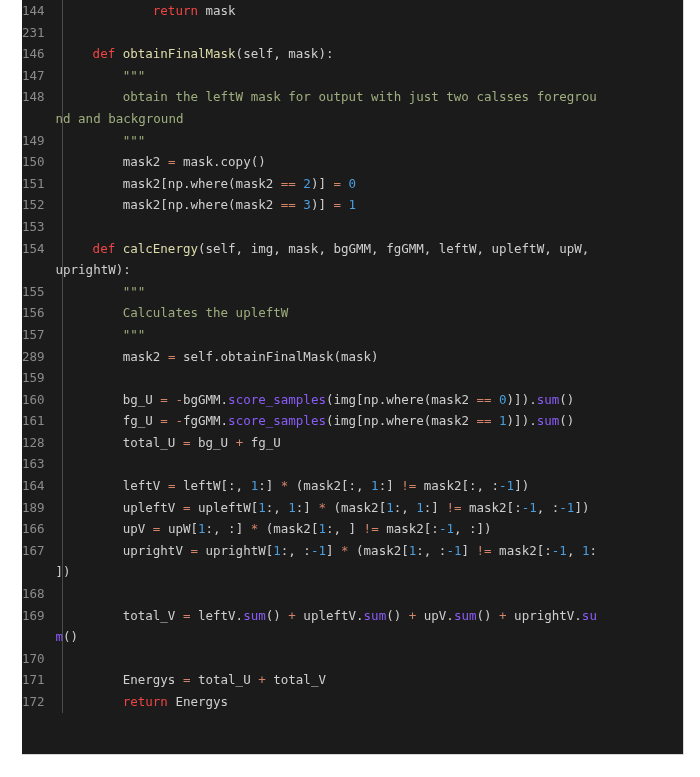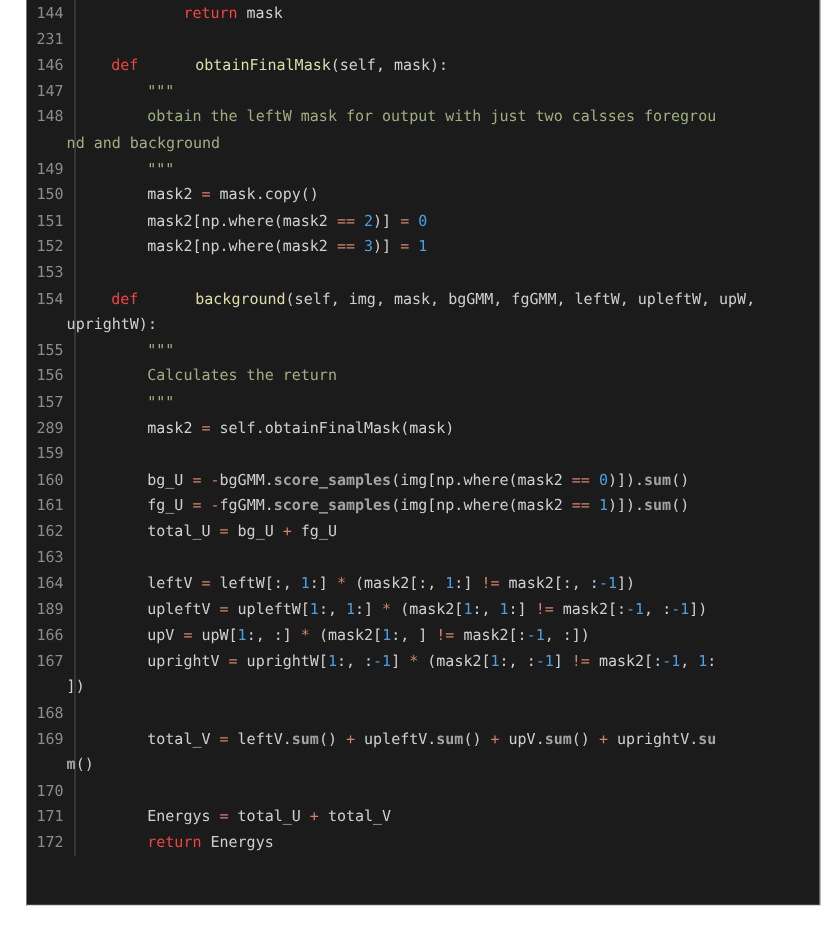--- a/index.html
+++ b/index.html
@@ -44,21 +44,21 @@
 
   .code-table td {
     vertical-align: top;
     padding: 0;
   }
 
   
   .gutter-cell {
     width: 40px;
     border-right: 1px solid #4a4a4a;
-    text-align: center;
+    text-align: left;
     padding-right: 7px;
     box-sizing: border-box;
     margin-top: 12px;
   }
 
   .lineno {
     display: block;
     color: #8b8b8b;
     font-size: 12.5px;
     line-height: 21.6px;
@@ -86,25 +86,25 @@
   }
   .code-line.cont {
     margin-left: -7px;
   }
   .code-line.empty::after {
     content: " ";
   }
 
   
   .tok-kw   { color: #ef4444; }   
-  .tok-fn   { color: #dcdcaa; margin-left: 40px; }   
+  .tok-fn   { color: #dcdcaa; }   
   .tok-str  { color: #9fae7e; }   
   .tok-num  { color: #4a9fe0; }   
   .tok-op   { color: #d2836a; }   
-  .tok-meth { color: #a3a3a3; font-weight: bold; }   
+  .tok-meth { color: #8b5cf6; }   
   .tok-txt  { color: #cfcfcf; }   
 
   
   .watermark {
     position: absolute;
     right: 8px;
     top: 792px;
     color: #c2410c;
     font-size: 12px;
     font-family: Liberation Serif, serif;
@@ -136,21 +136,21 @@
                 <span class="lineno">153</span>
                 <span class="lineno">154</span>
                 <span class="lineno blank-spacer">154</span>
                 <span class="lineno">155</span>
                 <span class="lineno">156</span>
                 <span class="lineno">157</span>
                 <span class="lineno">289</span>
                 <span class="lineno">159</span>
                 <span class="lineno">160</span>
                 <span class="lineno">161</span>
-                <span class="lineno">162</span>
+                <span class="lineno">128</span>
                 <span class="lineno">163</span>
                 <span class="lineno">164</span>
                 <span class="lineno">189</span>
                 <span class="lineno">166</span>
                 <span class="lineno">167</span>
                 <span class="lineno blank-spacer">167</span>
                 <span class="lineno">168</span>
                 <span class="lineno">169</span>
                 <span class="lineno blank-spacer">169</span>
                 <span class="lineno">170</span>
@@ -164,24 +164,24 @@
                 <span class="code-line empty"></span>
                 <span class="code-line">    <span class="tok-kw">def</span><span class="tok-txt"> </span><span class="tok-fn">obtainFinalMask</span><span class="tok-txt">(self, mask):</span></span>
                 <span class="code-line">        <span class="tok-str">"""</span></span>
                 <span class="code-line">        <span class="tok-str">obtain the leftW mask for output with just two calsses foregrou</span></span>
                 <span class="code-line cont"><span class="tok-str">nd and background</span></span>
                 <span class="code-line">        <span class="tok-str">"""</span></span>
                 <span class="code-line">        <span class="tok-txt">mask2 </span><span class="tok-op">=</span><span class="tok-txt"> mask.copy()</span></span>
                 <span class="code-line">        <span class="tok-txt">mask2[np.where(mask2 </span><span class="tok-op">==</span><span class="tok-txt"> </span><span class="tok-num">2</span><span class="tok-txt">)] </span><span class="tok-op">=</span><span class="tok-txt"> </span><span class="tok-num">0</span></span>
                 <span class="code-line">        <span class="tok-txt">mask2[np.where(mask2 </span><span class="tok-op">==</span><span class="tok-txt"> </span><span class="tok-num">3</span><span class="tok-txt">)] </span><span class="tok-op">=</span><span class="tok-txt"> </span><span class="tok-num">1</span></span>
                 <span class="code-line empty"></span>
-                <span class="code-line">    <span class="tok-kw">def</span><span class="tok-txt"> </span><span class="tok-fn">background</span><span class="tok-txt">(self, img, mask, bgGMM, fgGMM, leftW, upleftW, upW,</span></span>
+                <span class="code-line">    <span class="tok-kw">def</span><span class="tok-txt"> </span><span class="tok-fn">calcEnergy</span><span class="tok-txt">(self, img, mask, bgGMM, fgGMM, leftW, upleftW, upW,</span></span>
                 <span class="code-line cont"><span class="tok-txt">uprightW):</span></span>
                 <span class="code-line">        <span class="tok-str">"""</span></span>
-                <span class="code-line">        <span class="tok-str">Calculates the return</span></span>
+                <span class="code-line">        <span class="tok-str">Calculates the upleftW</span></span>
                 <span class="code-line">        <span class="tok-str">"""</span></span>
                 <span class="code-line">        <span class="tok-txt">mask2 </span><span class="tok-op">=</span><span class="tok-txt"> self.obtainFinalMask(mask)</span></span>
                 <span class="code-line empty"></span>
                 <span class="code-line">        <span class="tok-txt">bg_U </span><span class="tok-op">=</span><span class="tok-txt"> </span><span class="tok-op">-</span><span class="tok-txt">bgGMM.</span><span class="tok-meth">score_samples</span><span class="tok-txt">(img[np.where(mask2 </span><span class="tok-op">==</span><span class="tok-txt"> </span><span class="tok-num">0</span><span class="tok-txt">)]).</span><span class="tok-meth">sum</span><span class="tok-txt">()</span></span>
                 <span class="code-line">        <span class="tok-txt">fg_U </span><span class="tok-op">=</span><span class="tok-txt"> </span><span class="tok-op">-</span><span class="tok-txt">fgGMM.</span><span class="tok-meth">score_samples</span><span class="tok-txt">(img[np.where(mask2 </span><span class="tok-op">==</span><span class="tok-txt"> </span><span class="tok-num">1</span><span class="tok-txt">)]).</span><span class="tok-meth">sum</span><span class="tok-txt">()</span></span>
                 <span class="code-line">        <span class="tok-txt">total_U </span><span class="tok-op">=</span><span class="tok-txt"> bg_U </span><span class="tok-op">+</span><span class="tok-txt"> fg_U</span></span>
                 <span class="code-line empty"></span>
                 <span class="code-line">        <span class="tok-txt">leftV </span><span class="tok-op">=</span><span class="tok-txt"> leftW[:, </span><span class="tok-num">1</span><span class="tok-txt">:] </span><span class="tok-op">*</span><span class="tok-txt"> (mask2[:, </span><span class="tok-num">1</span><span class="tok-txt">:] </span><span class="tok-op">!=</span><span class="tok-txt"> mask2[:, :</span><span class="tok-num">-1</span><span class="tok-txt">])</span></span>
                 <span class="code-line">        <span class="tok-txt">upleftV </span><span class="tok-op">=</span><span class="tok-txt"> upleftW[</span><span class="tok-num">1</span><span class="tok-txt">:, </span><span class="tok-num">1</span><span class="tok-txt">:] </span><span class="tok-op">*</span><span class="tok-txt"> (mask2[</span><span class="tok-num">1</span><span class="tok-txt">:, </span><span class="tok-num">1</span><span class="tok-txt">:] </span><span class="tok-op">!=</span><span class="tok-txt"> mask2[:</span><span class="tok-num">-1</span><span class="tok-txt">, :</span><span class="tok-num">-1</span><span class="tok-txt">])</span></span>
                 <span class="code-line">        <span class="tok-txt">upV </span><span class="tok-op">=</span><span class="tok-txt"> upW[</span><span class="tok-num">1</span><span class="tok-txt">:, :] </span><span class="tok-op">*</span><span class="tok-txt"> (mask2[</span><span class="tok-num">1</span><span class="tok-txt">:, ] </span><span class="tok-op">!=</span><span class="tok-txt"> mask2[:</span><span class="tok-num">-1</span><span class="tok-txt">, :])</span></span>

